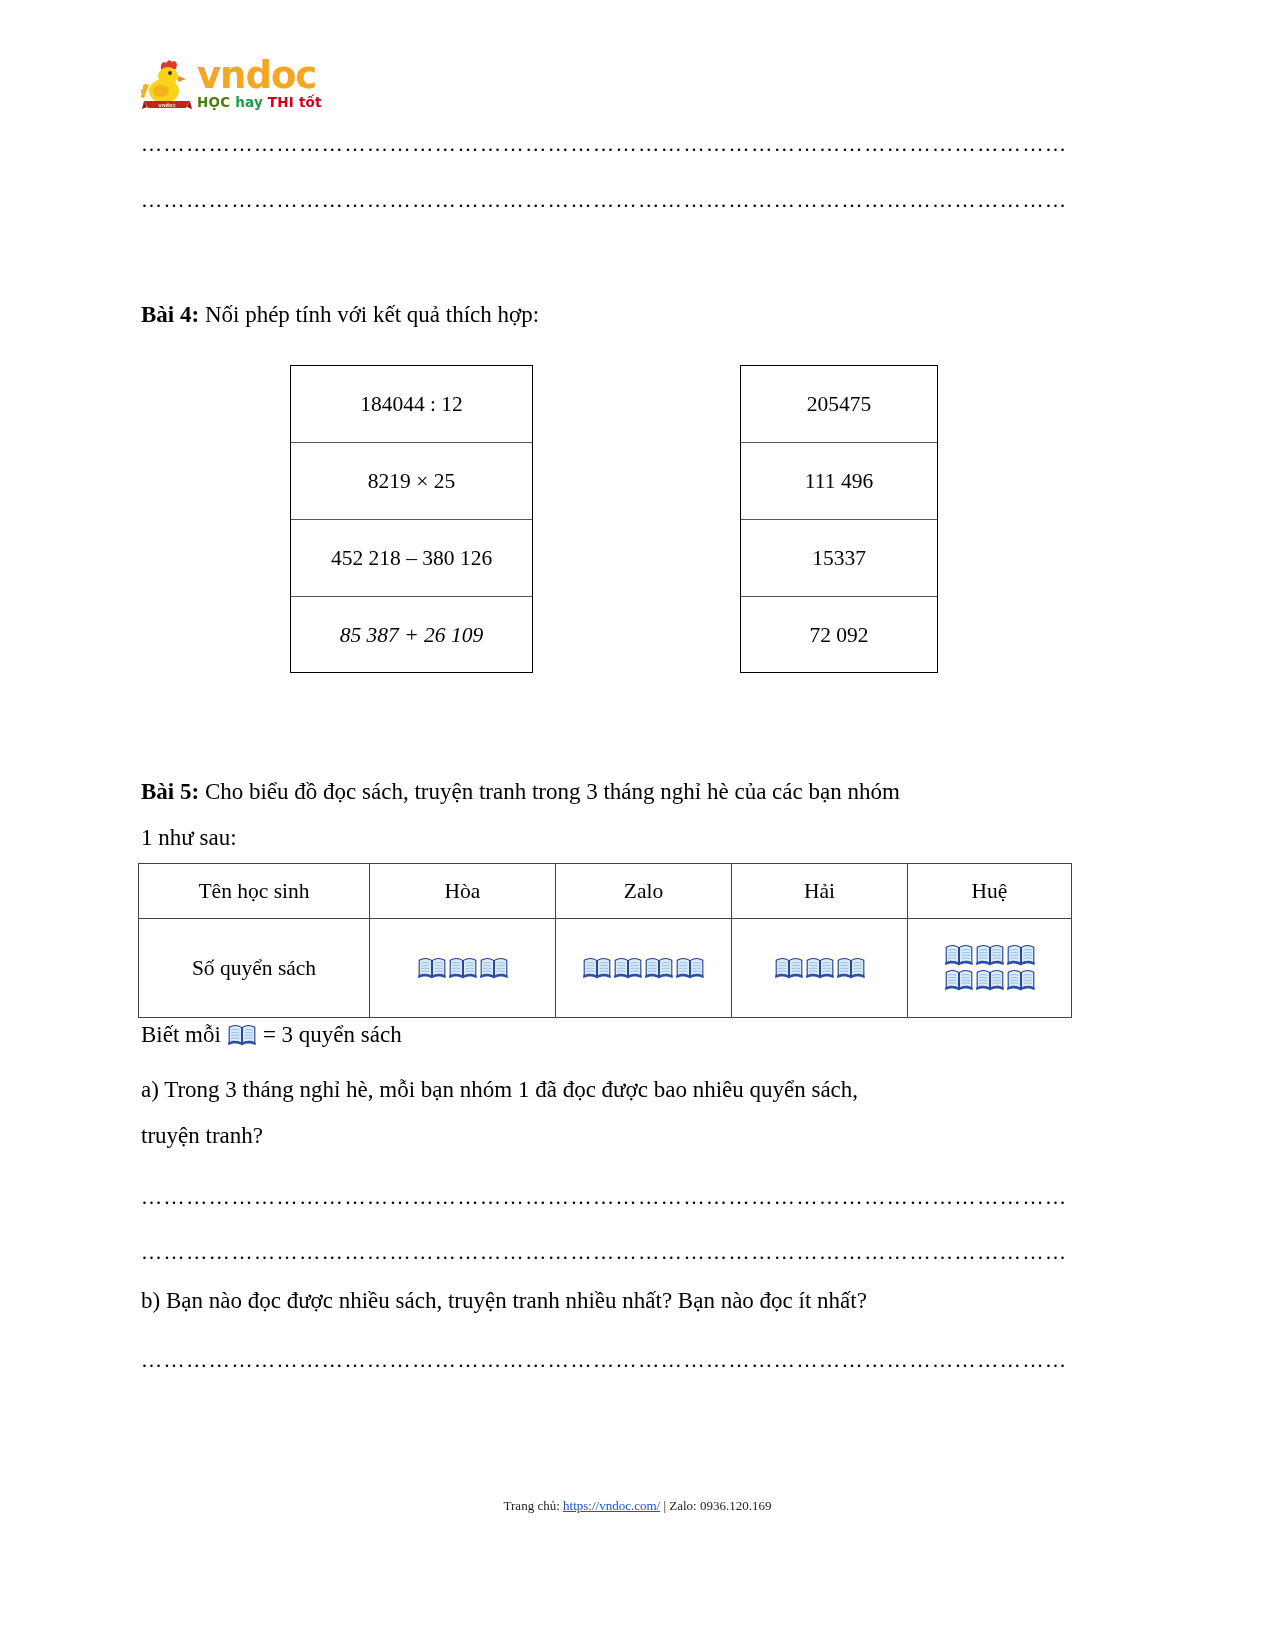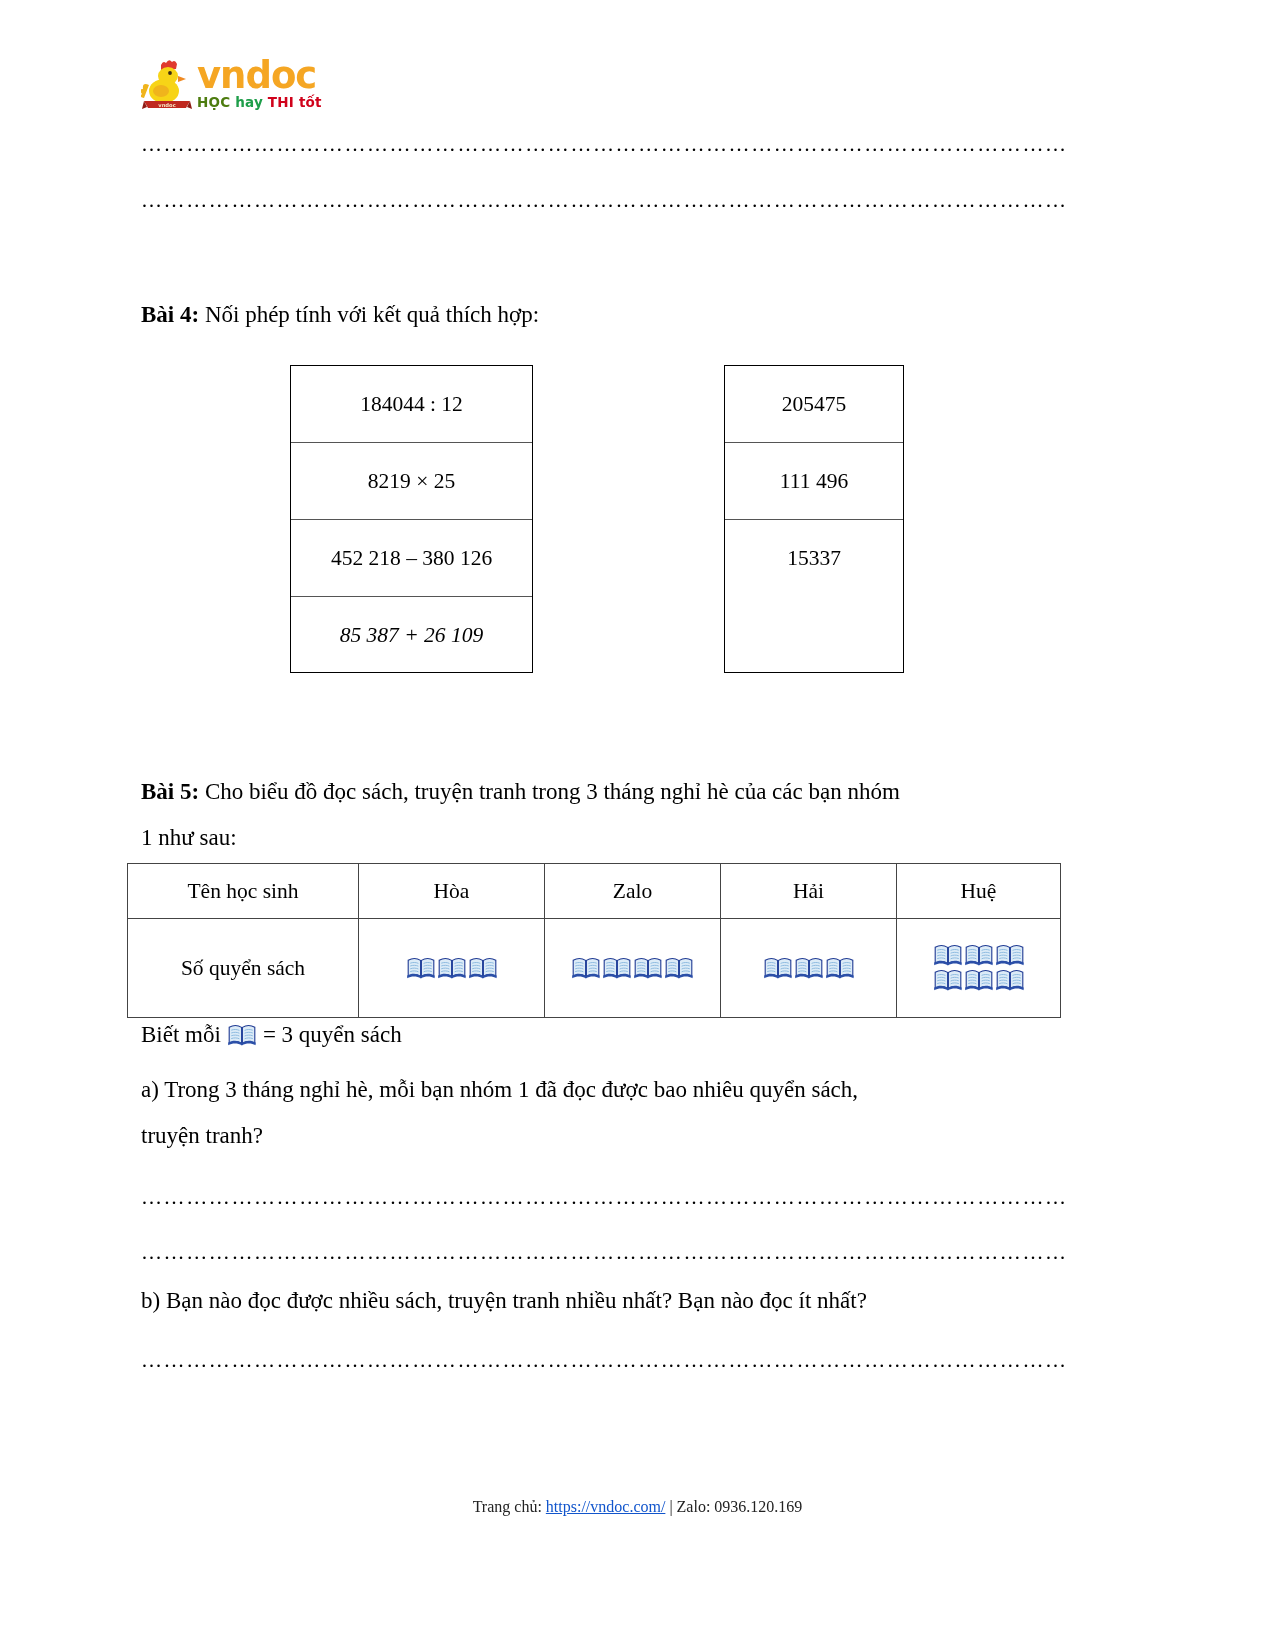--- a/index.html
+++ b/index.html
@@ -99,21 +99,21 @@
     align-items: center;
     justify-content: center;
     font-size: 21.5px;
     font-family: "Liberation Serif", serif;
   }
   .box-table .cell:last-child { border-bottom: none; }
 
   
   #chart-table {
     position: absolute;
-    left: 127px;
+    left: 138px;
     top: 863px;
     width: 928px;
     border-collapse: collapse;
     table-layout: fixed;
   }
   #chart-table td, #chart-table th {
     border: 1.4px solid #444;
     text-align: center;
     vertical-align: middle;
     font-family: "Liberation Serif", serif;
@@ -138,21 +138,21 @@
   .book svg { display: block; }
 
   
   .footer {
     position: absolute;
     left: 0;
     top: 1498px;
     width: 1275px;
     text-align: center;
     font-family: "Liberation Serif", serif;
-    font-size: 16px;
+    font-size: 13px;
     color: #222;
   }
   .footer a, .footer .link {
     color: #1155CC;
     text-decoration: underline;
   }
 </style>
 </head>
 <body>
 
@@ -198,24 +198,25 @@
     <span>Nối phép tính với kết quả thích hợp:</span>
   </div>
 
   <div class="box-table" id="bai4-left" style="left:290px; top:365px; width:243px; height:308px;">
     <div class="cell" style="height:77px;">184044 : 12</div>
     <div class="cell" style="height:77px;">8219 × 25</div>
     <div class="cell" style="height:77px;">452 218 – 380 126</div>
     <div class="cell" style="height:77px;font-style:italic;">85 387 + 26 109</div>
   </div>
 
-  <div class="box-table" id="bai4-right" style="left:724px; top:365px; width:180px; height:308px;">
+  <div class="box-table" id="bai4-right" style="left:740px; top:365px; width:198px; height:308px;">
     <div class="cell" style="height:77px;">205475</div>
     <div class="cell" style="height:77px;">111 496</div>
     <div class="cell" style="height:77px;">15337</div>
+    <div class="cell" style="height:77px;">72 092</div>
   </div>
 
   <div class="btext" style="left:141px; top:779px;">
     <b>Bài 5:</b>
     <span>Cho biểu đồ đọc sách, truyện tranh trong 3 tháng nghỉ hè của các bạn nhóm</span>
   </div>
   <div class="btext" style="left:141px; top:825px;">1 như sau:</div>
 
   <table id="chart-table">
     <thead>

